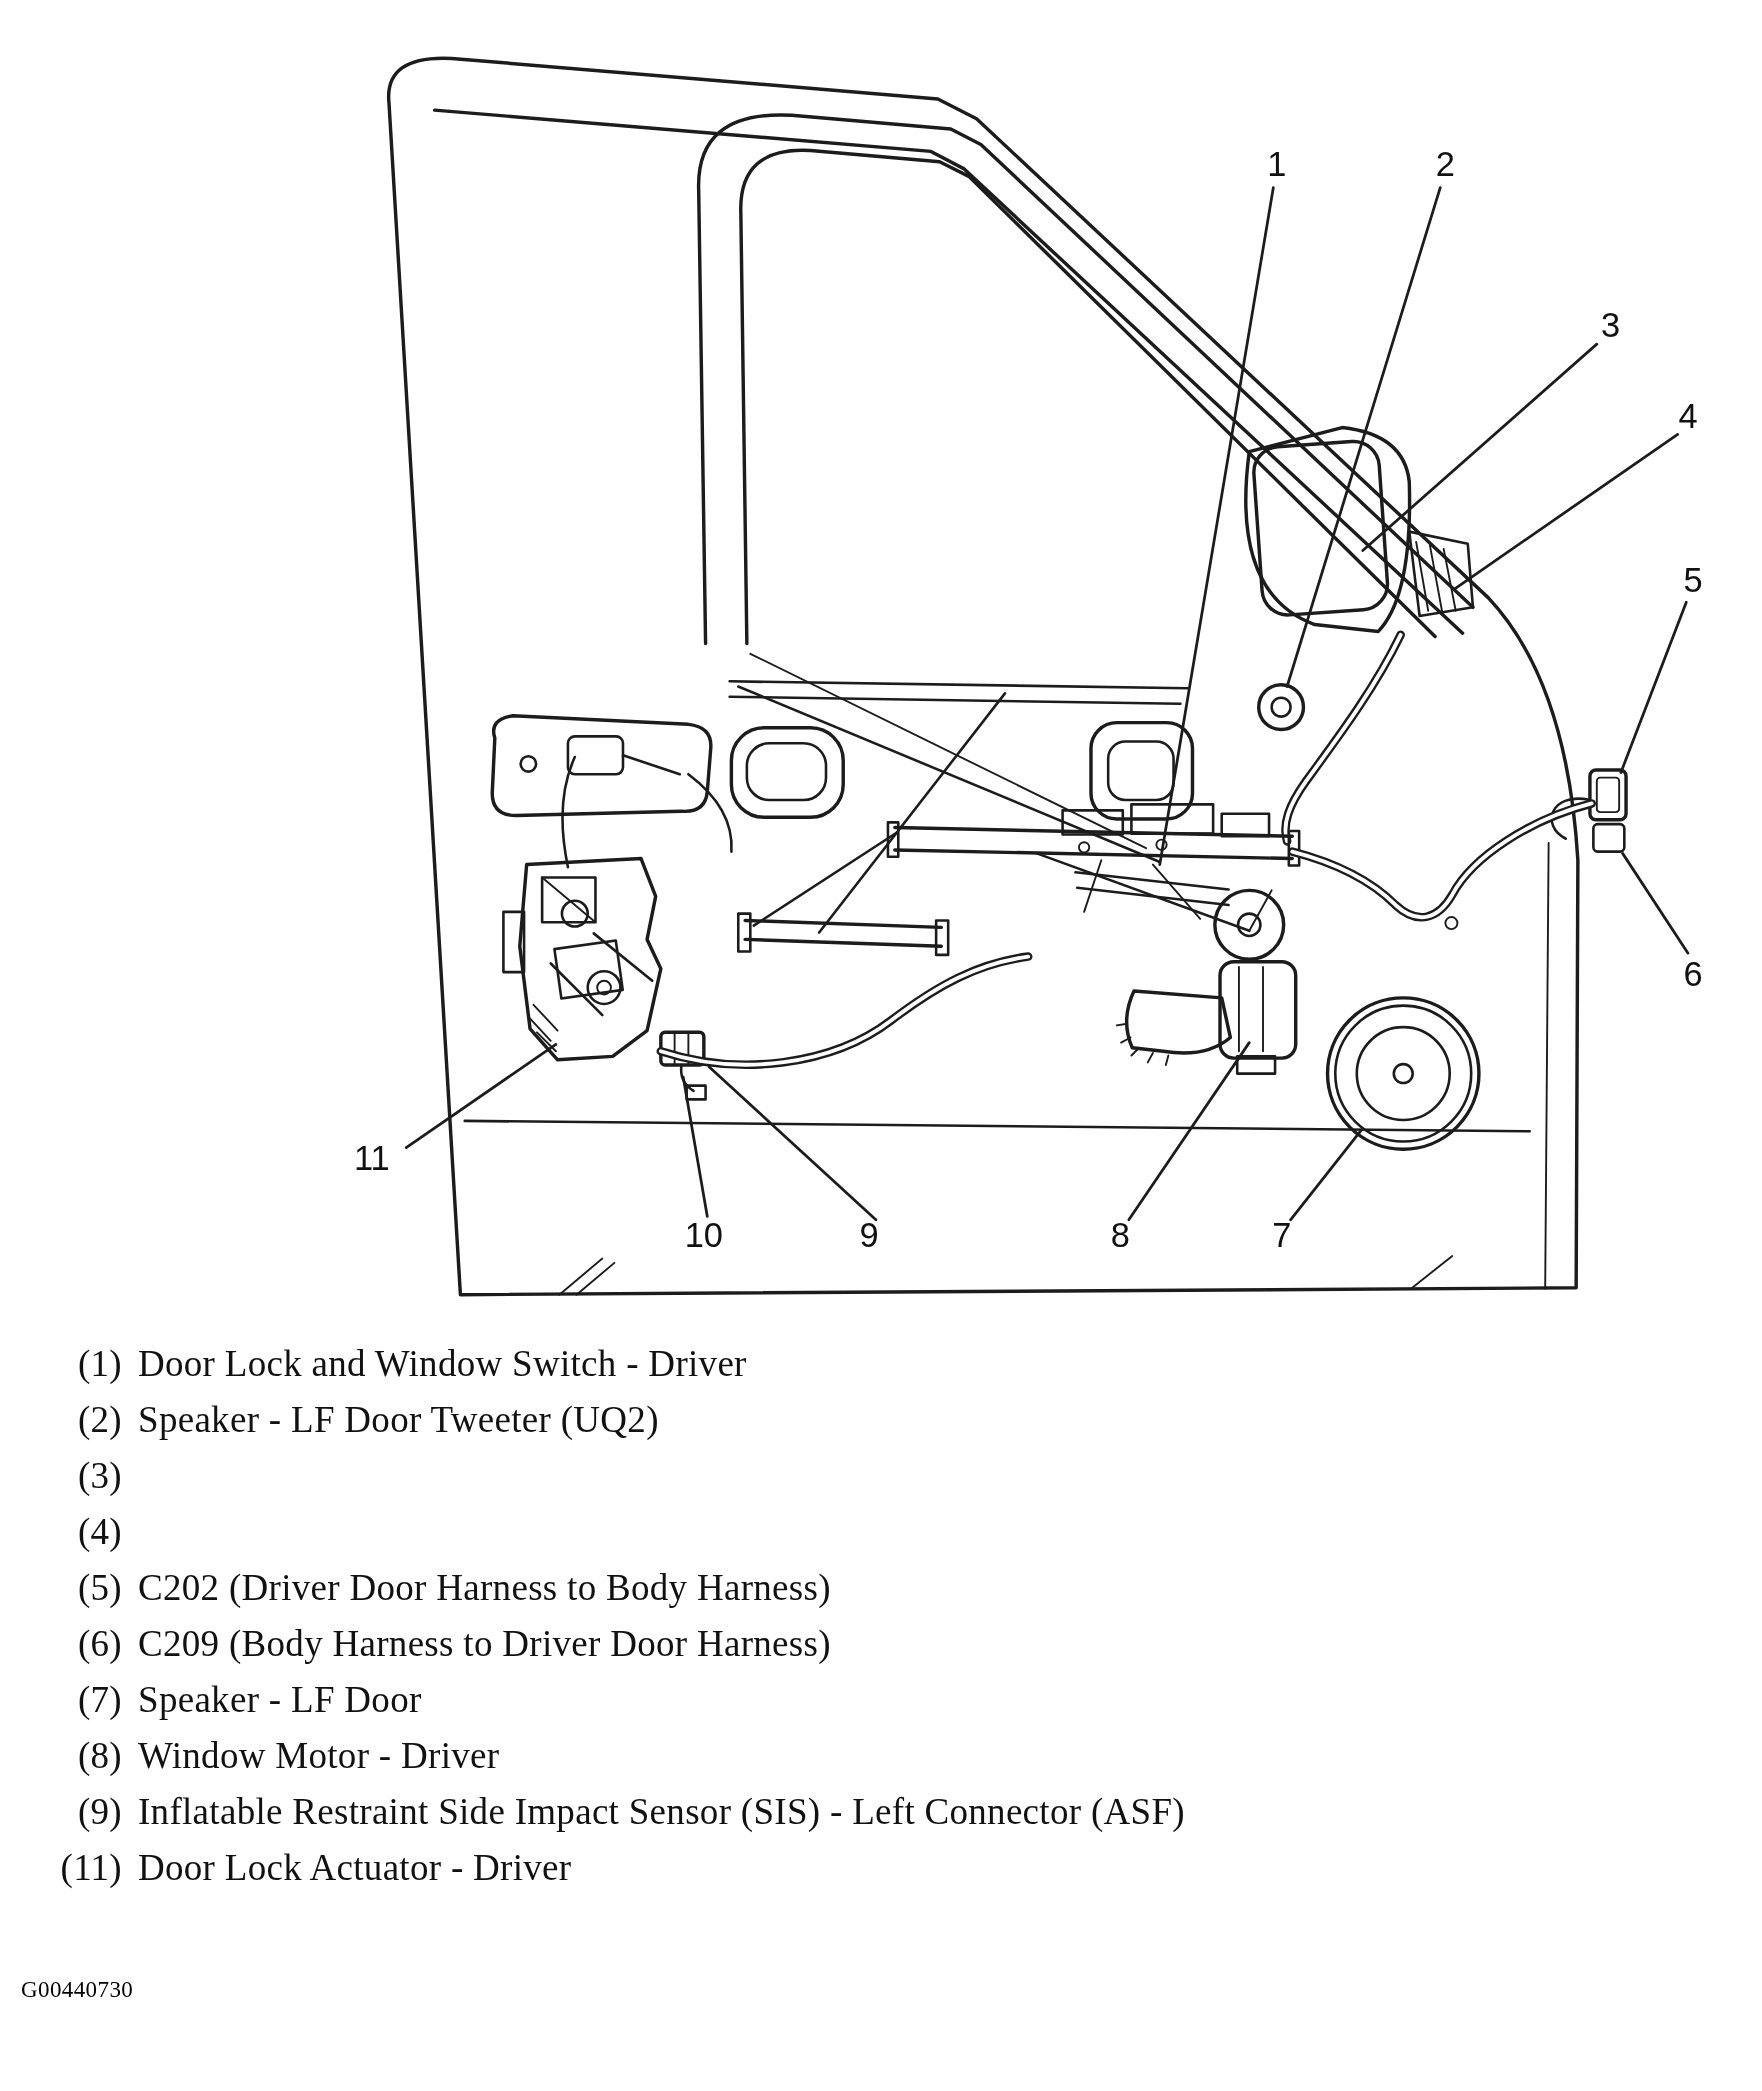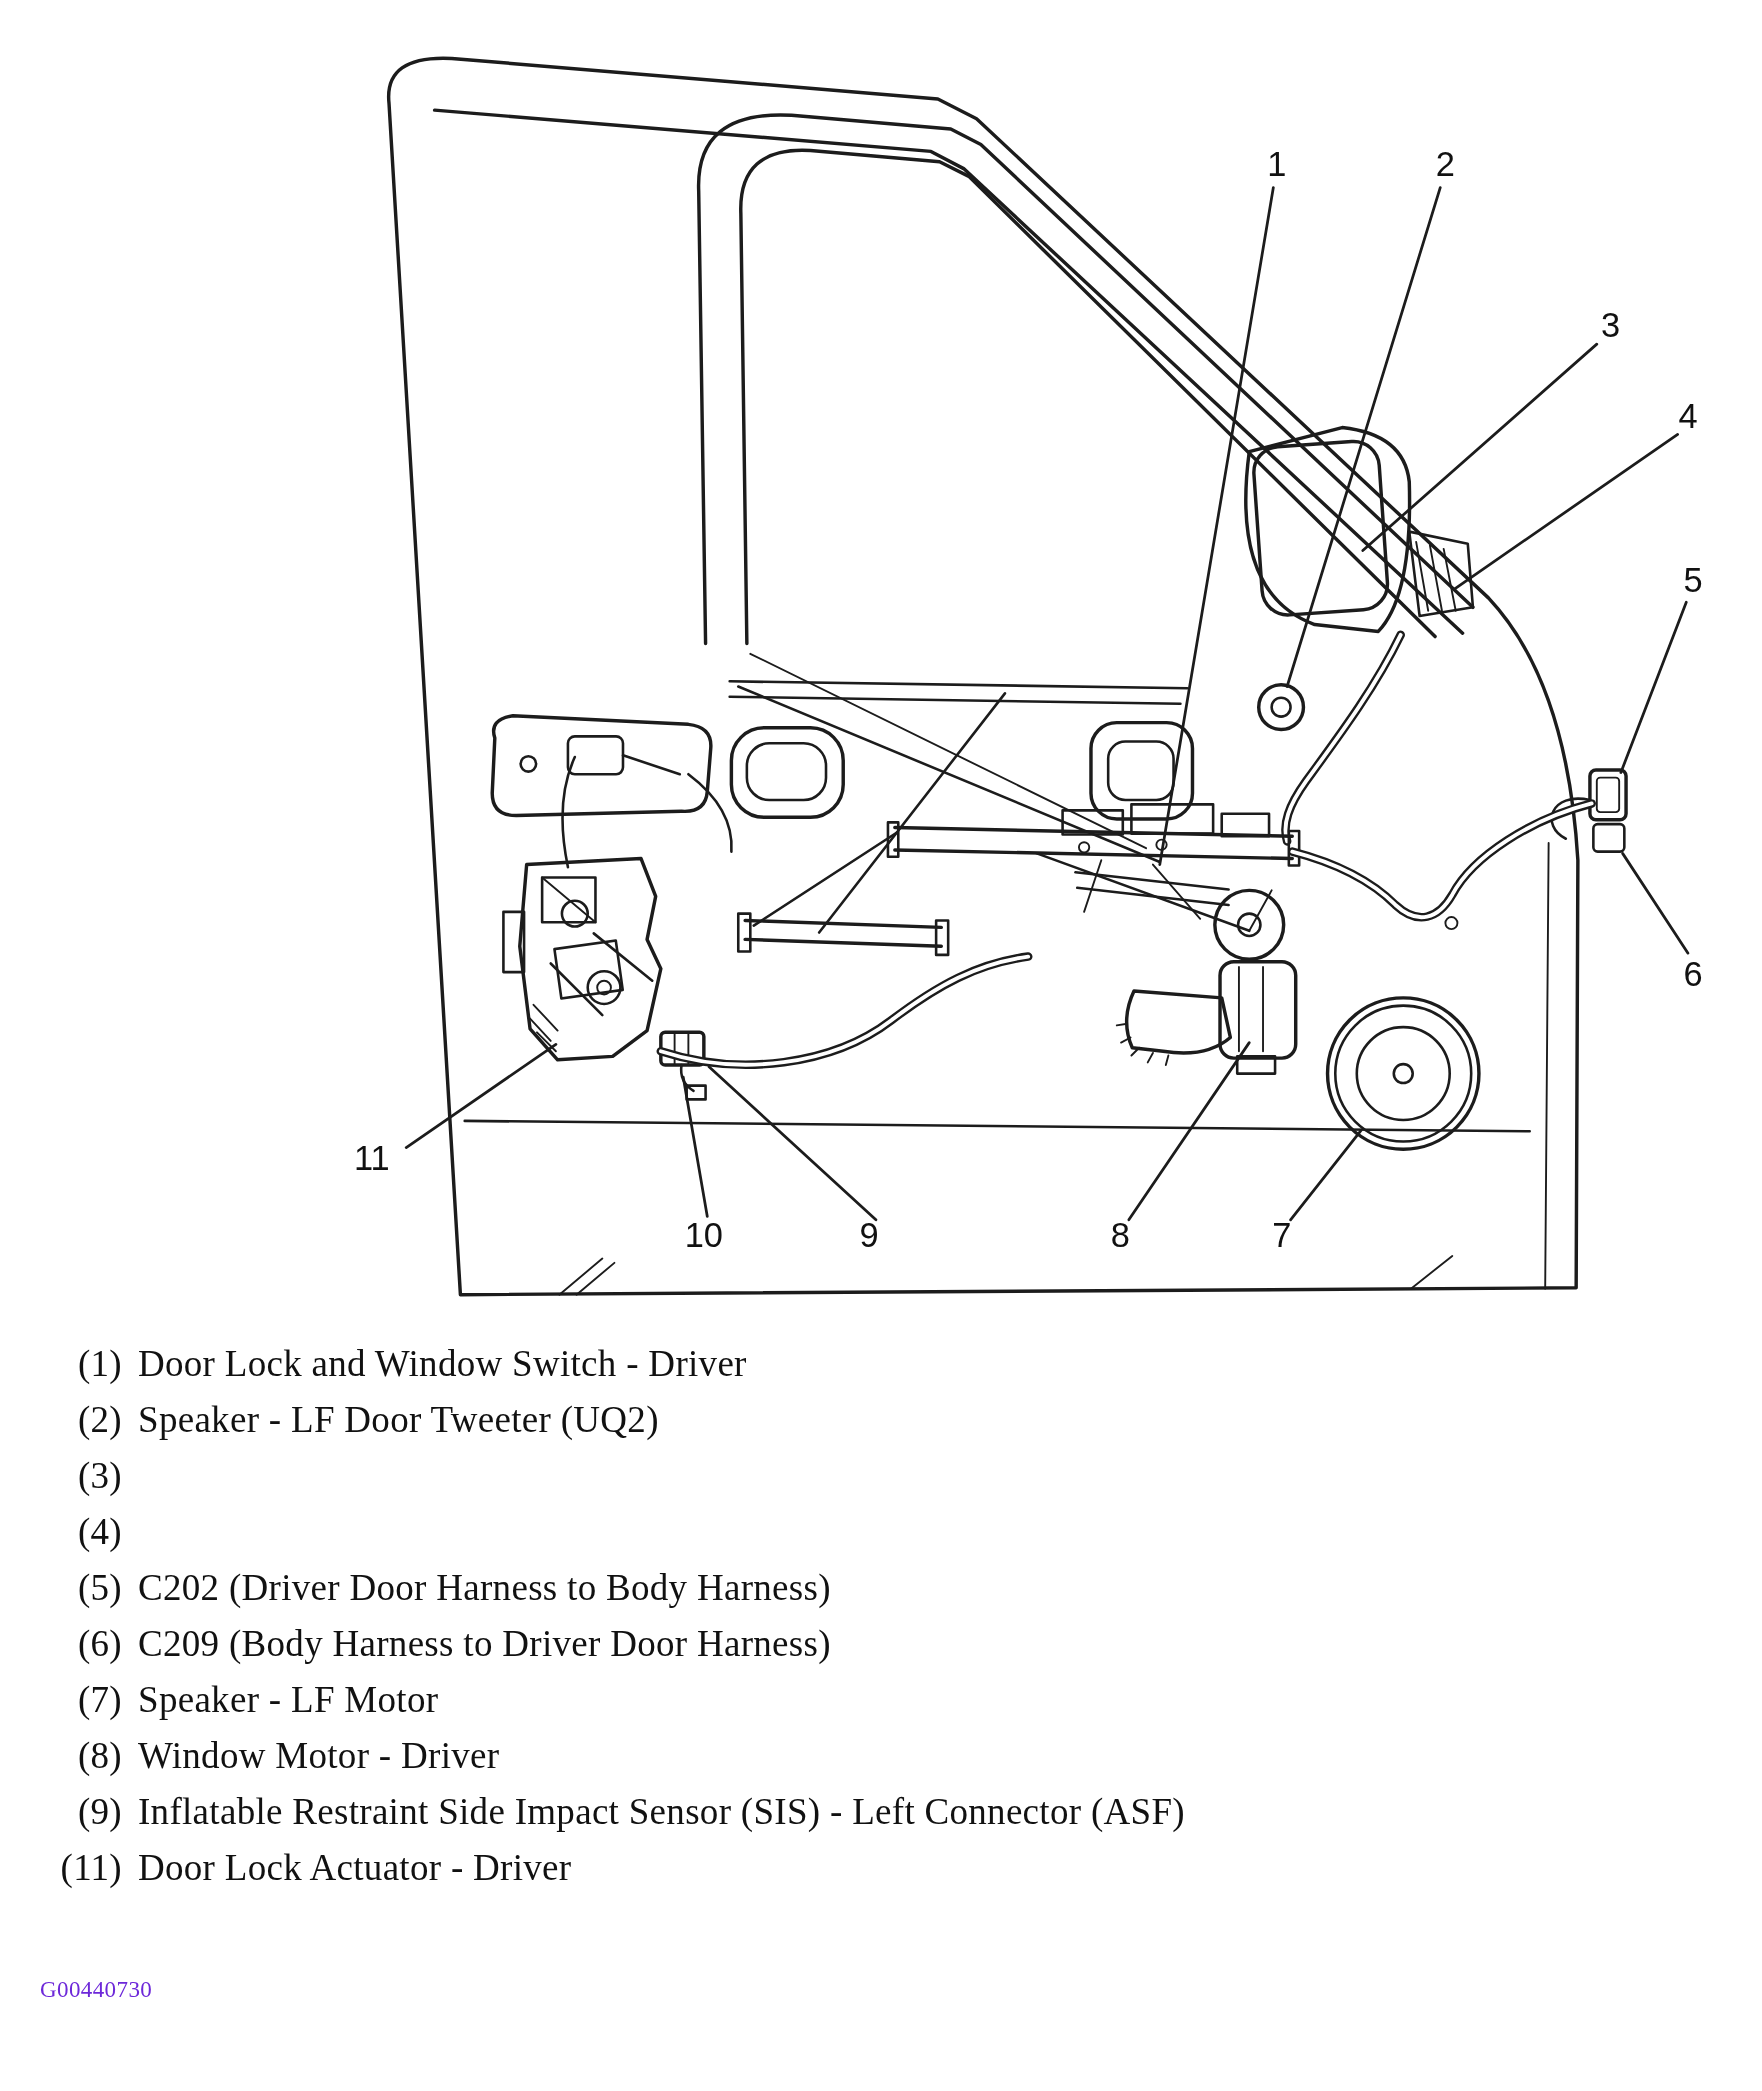--- a/index.html
+++ b/index.html
@@ -42,24 +42,24 @@
     width:89px;
     text-align:right;
     flex:0 0 auto;
   }
   .legend-label{
     margin-left:16px;
     white-space:nowrap;
   }
   .figure-id{
     position:absolute;
-    left:40px;
+    left:21px;
     top:1977px;
     font-size:23px;
-    color:#6d28d9;
+    color:#000000;
     letter-spacing:0.4px;
     font-family:"Liberation Serif", serif;
   }
 </style>
 </head>
 <body>
 
 <div class="page">
 
   <svg width="1763" height="1342" viewBox="0 0 2049 1560">
@@ -244,21 +244,21 @@
     <div class="legend-row">
       <span class="legend-num">(5)</span>
       <span class="legend-label">C202 (Driver Door Harness to Body Harness)</span>
     </div>
     <div class="legend-row">
       <span class="legend-num">(6)</span>
       <span class="legend-label">C209 (Body Harness to Driver Door Harness)</span>
     </div>
     <div class="legend-row">
       <span class="legend-num">(7)</span>
-      <span class="legend-label">Speaker - LF Motor</span>
+      <span class="legend-label">Speaker - LF Door</span>
     </div>
     <div class="legend-row">
       <span class="legend-num">(8)</span>
       <span class="legend-label">Window Motor - Driver</span>
     </div>
     <div class="legend-row">
       <span class="legend-num">(9)</span>
       <span class="legend-label">Inflatable Restraint Side Impact Sensor (SIS) - Left Connector (ASF)</span>
     </div>
     <div class="legend-row">

